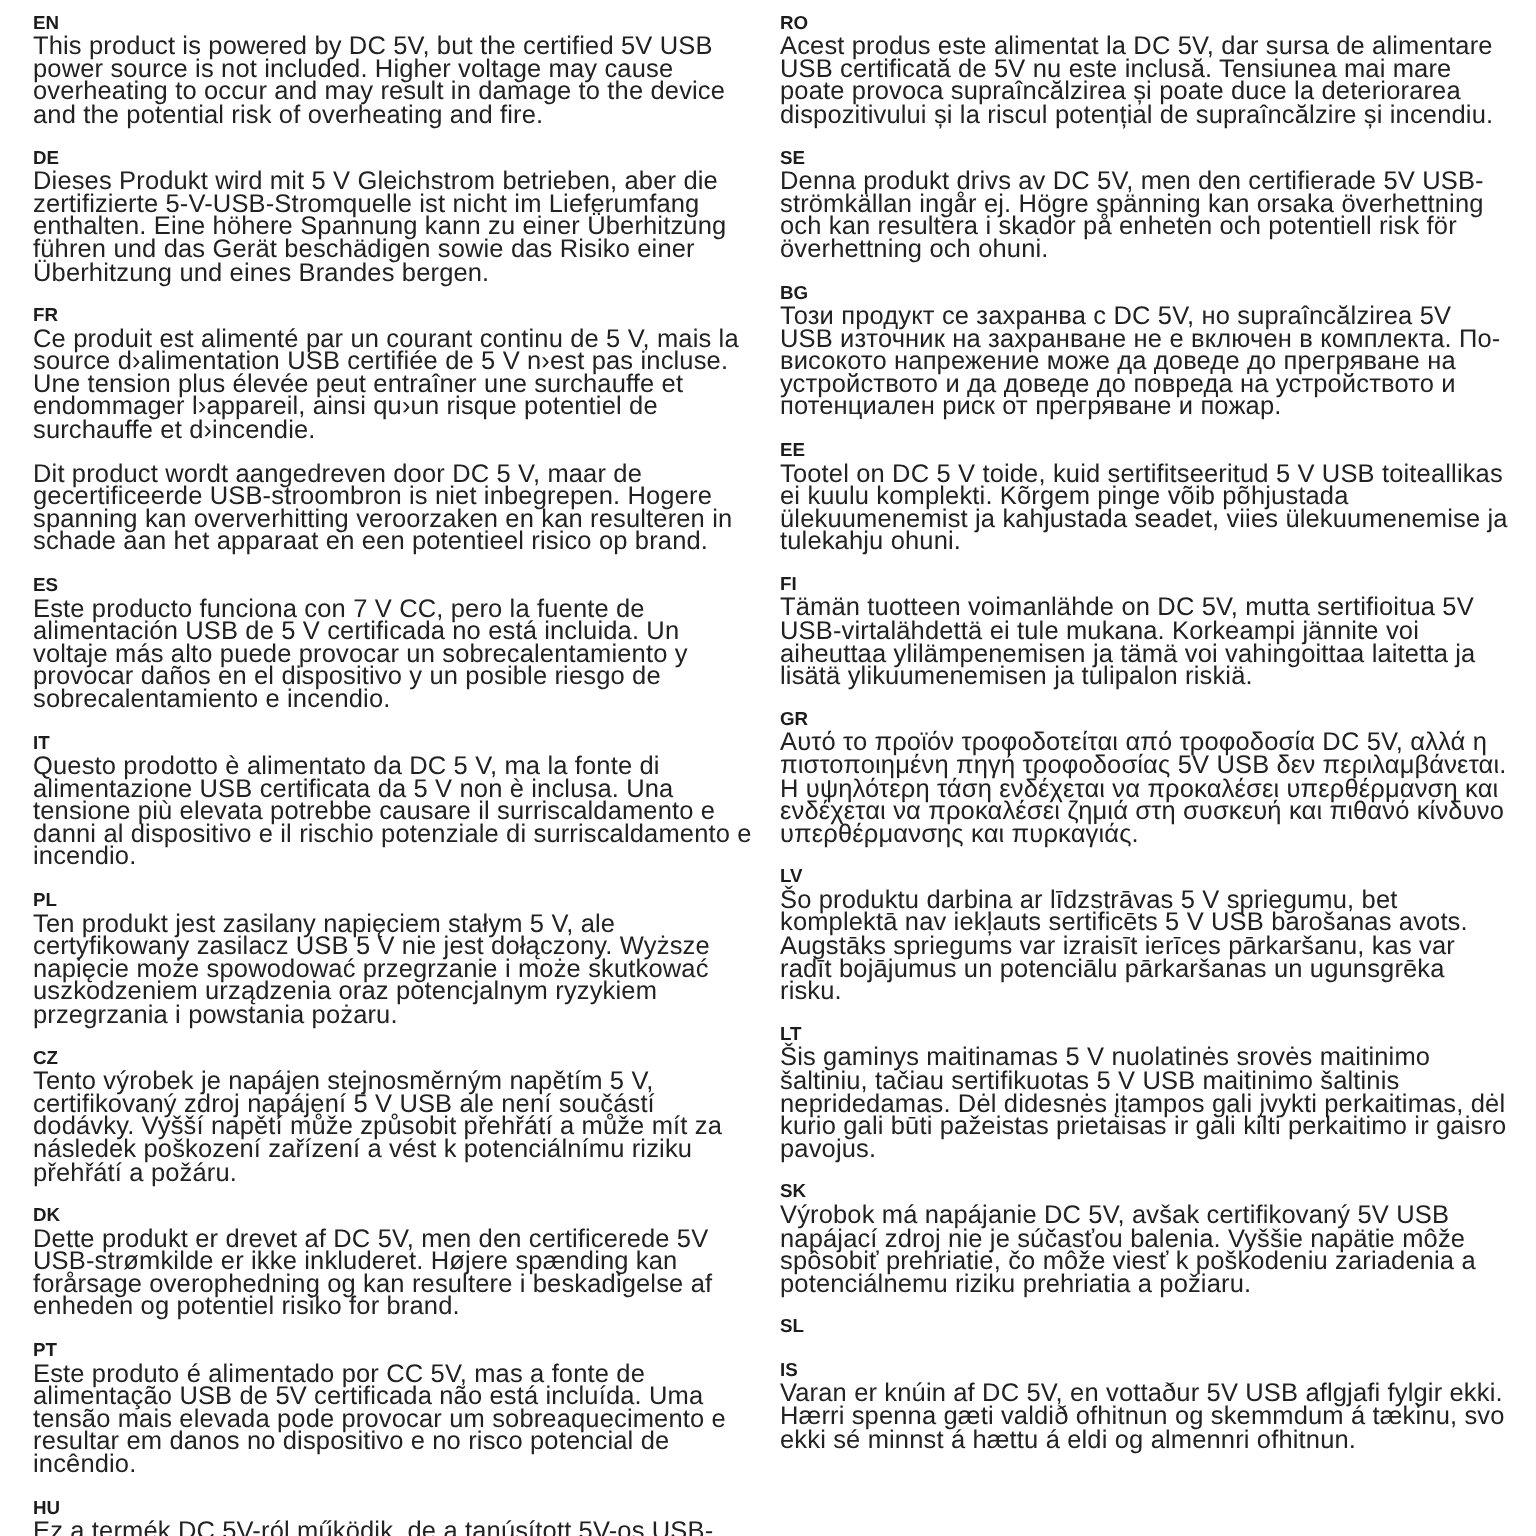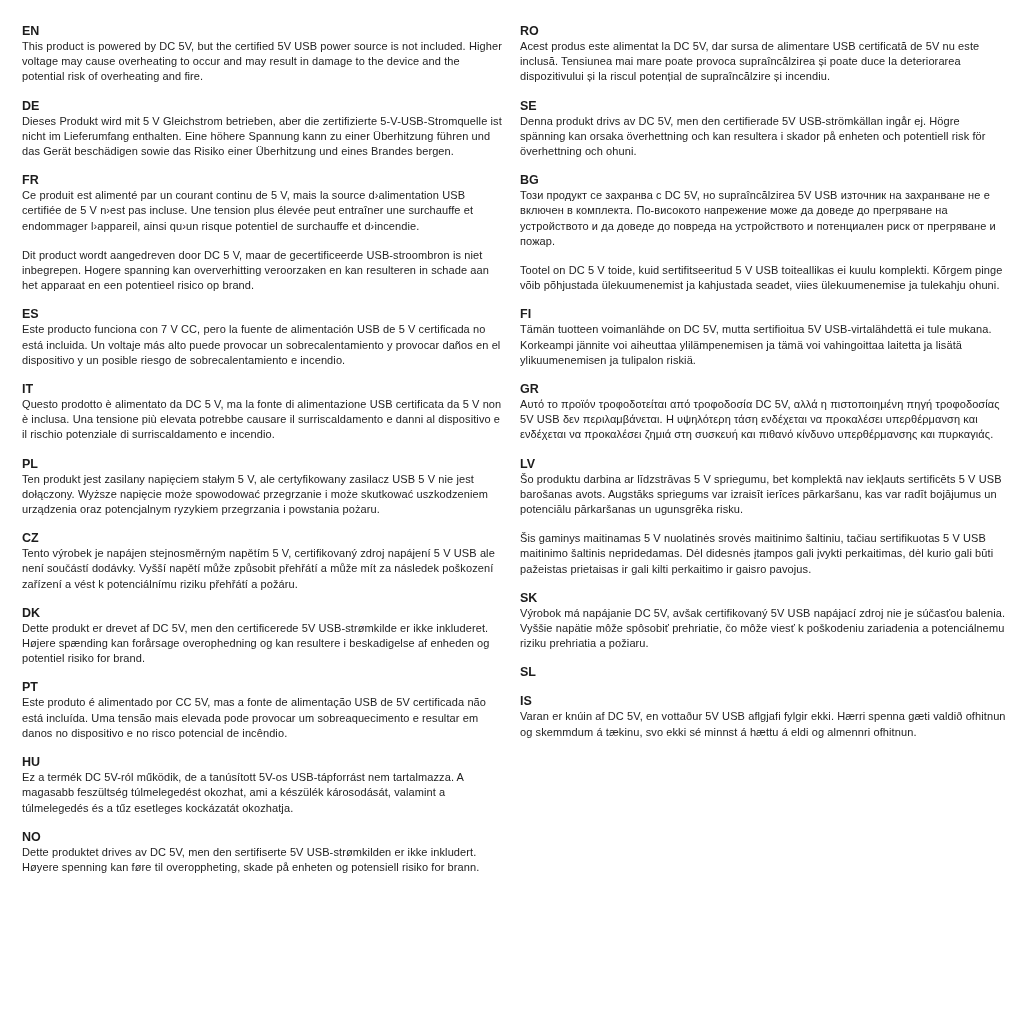--- a/index.html
+++ b/index.html
@@ -5,42 +5,42 @@
   html, body {
     margin: 0;
     padding: 0;
     background: #ffffff;
   }
   .page {
     width: 1024px;
     height: 1024px;
     box-sizing: border-box;
     background: #ffffff;
-    padding: 24px 16px 0 22px;
+    padding: 8px 16px 0 22px;
     overflow: hidden;
     font-family: "Liberation Sans", sans-serif;
     color: #1c1c1c;
   }
   .columns {
     display: grid;
     grid-template-columns: 482px 486px;
     column-gap: 16px;
   }
   .lang-section {
     margin-bottom: 14px;
   }
   .lang-code {
     font-size: 12.5px;
     line-height: 15px;
     font-weight: bold;
     margin: 0;
     color: #1c1c1c;
   }
   .lang-text {
-    font-size: 11px;
+    font-size: 17px;
     line-height: 15.2px;
     margin: 0;
     color: #222222;
     letter-spacing: 0.1px;
   }
 </style>
 </head>
 <body>
 
 <div class="page">
@@ -103,35 +103,37 @@
       </section>
       <section class="lang-section">
         <h2 class="lang-code">SE</h2>
         <p class="lang-text">Denna produkt drivs av DC 5V, men den certifierade 5V USB-strömkällan ingår ej. Högre spänning kan orsaka överhettning och kan resultera i skador på enheten och potentiell risk för överhettning och ohuni.</p>
       </section>
       <section class="lang-section">
         <h2 class="lang-code">BG</h2>
         <p class="lang-text">Този продукт се захранва с DC 5V, но supraîncălzirea 5V USB източник на захранване не е включен в комплекта. По-високото напрежение може да доведе до прегряване на устройството и да доведе до повреда на устройството и потенциален риск от прегряване и пожар.</p>
       </section>
       <section class="lang-section">
+        <h2 class="lang-code">EE</h2>
         <p class="lang-text">Tootel on DC 5 V toide, kuid sertifitseeritud 5 V USB toiteallikas ei kuulu komplekti. Kõrgem pinge võib põhjustada ülekuumenemist ja kahjustada seadet, viies ülekuumenemise ja tulekahju ohuni.</p>
       </section>
       <section class="lang-section">
         <h2 class="lang-code">FI</h2>
         <p class="lang-text">Tämän tuotteen voimanlähde on DC 5V, mutta sertifioitua 5V USB-virtalähdettä ei tule mukana. Korkeampi jännite voi aiheuttaa ylilämpenemisen ja tämä voi vahingoittaa laitetta ja lisätä ylikuumenemisen ja tulipalon riskiä.</p>
       </section>
       <section class="lang-section">
         <h2 class="lang-code">GR</h2>
         <p class="lang-text">Αυτό το προϊόν τροφοδοτείται από τροφοδοσία DC 5V, αλλά η πιστοποιημένη πηγή τροφοδοσίας 5V USB δεν περιλαμβάνεται. Η υψηλότερη τάση ενδέχεται να προκαλέσει υπερθέρμανση και ενδέχεται να προκαλέσει ζημιά στη συσκευή και πιθανό κίνδυνο υπερθέρμανσης και πυρκαγιάς.</p>
       </section>
       <section class="lang-section">
         <h2 class="lang-code">LV</h2>
         <p class="lang-text">Šo produktu darbina ar līdzstrāvas 5 V spriegumu, bet komplektā nav iekļauts sertificēts 5 V USB barošanas avots. Augstāks spriegums var izraisīt ierīces pārkaršanu, kas var radīt bojājumus un potenciālu pārkaršanas un ugunsgrēka risku.</p>
       </section>
       <section class="lang-section">
+        <h2 class="lang-code">LT</h2>
         <p class="lang-text">Šis gaminys maitinamas 5 V nuolatinės srovės maitinimo šaltiniu, tačiau sertifikuotas 5 V USB maitinimo šaltinis nepridedamas. Dėl didesnės įtampos gali įvykti perkaitimas, dėl kurio gali būti pažeistas prietaisas ir gali kilti perkaitimo ir gaisro pavojus.</p>
       </section>
       <section class="lang-section">
         <h2 class="lang-code">SK</h2>
         <p class="lang-text">Výrobok má napájanie DC 5V, avšak certifikovaný 5V USB napájací zdroj nie je súčasťou balenia. Vyššie napätie môže spôsobiť prehriatie, čo môže viesť k poškodeniu zariadenia a potenciálnemu riziku prehriatia a požiaru.</p>
       </section>
       <section class="lang-section">
         <h2 class="lang-code">SL</h2>
       </section>
       <section class="lang-section">

